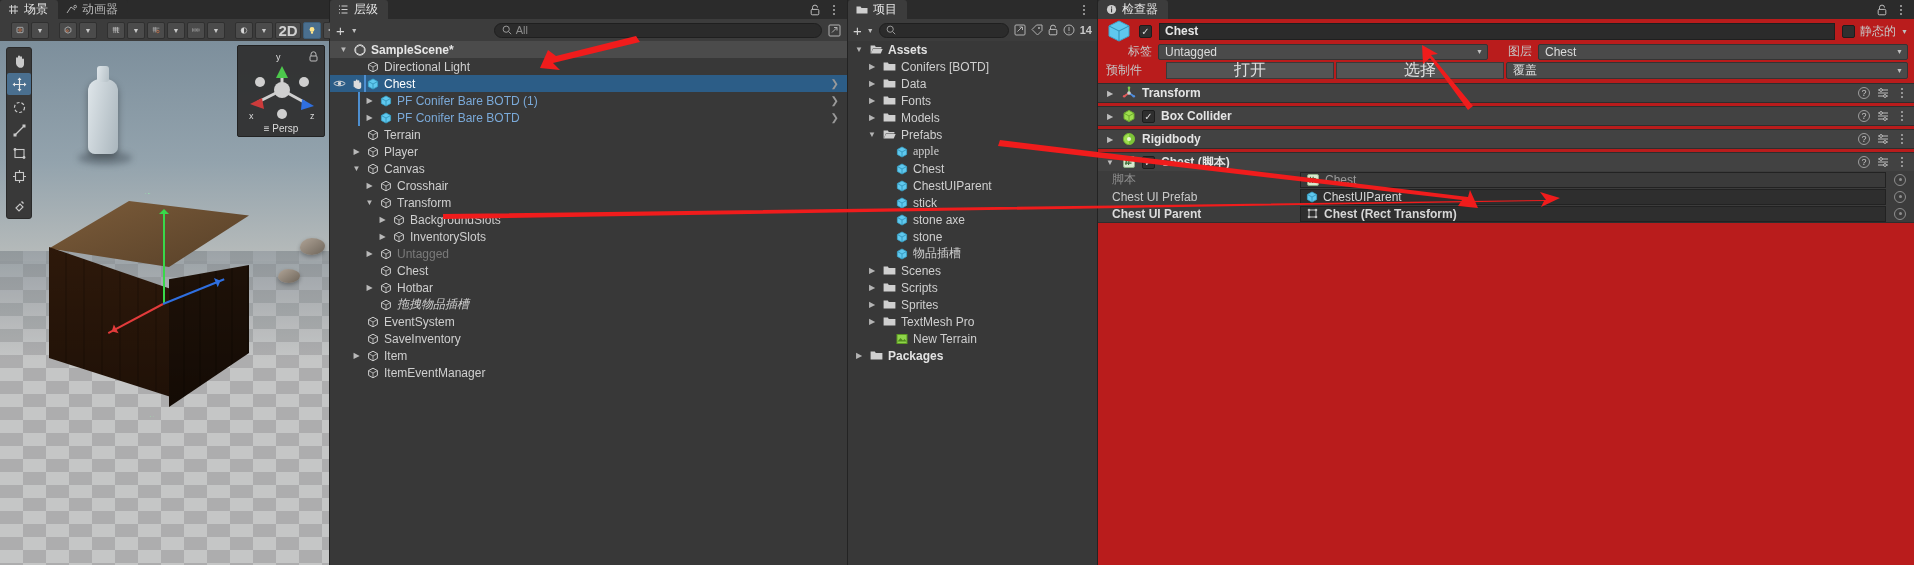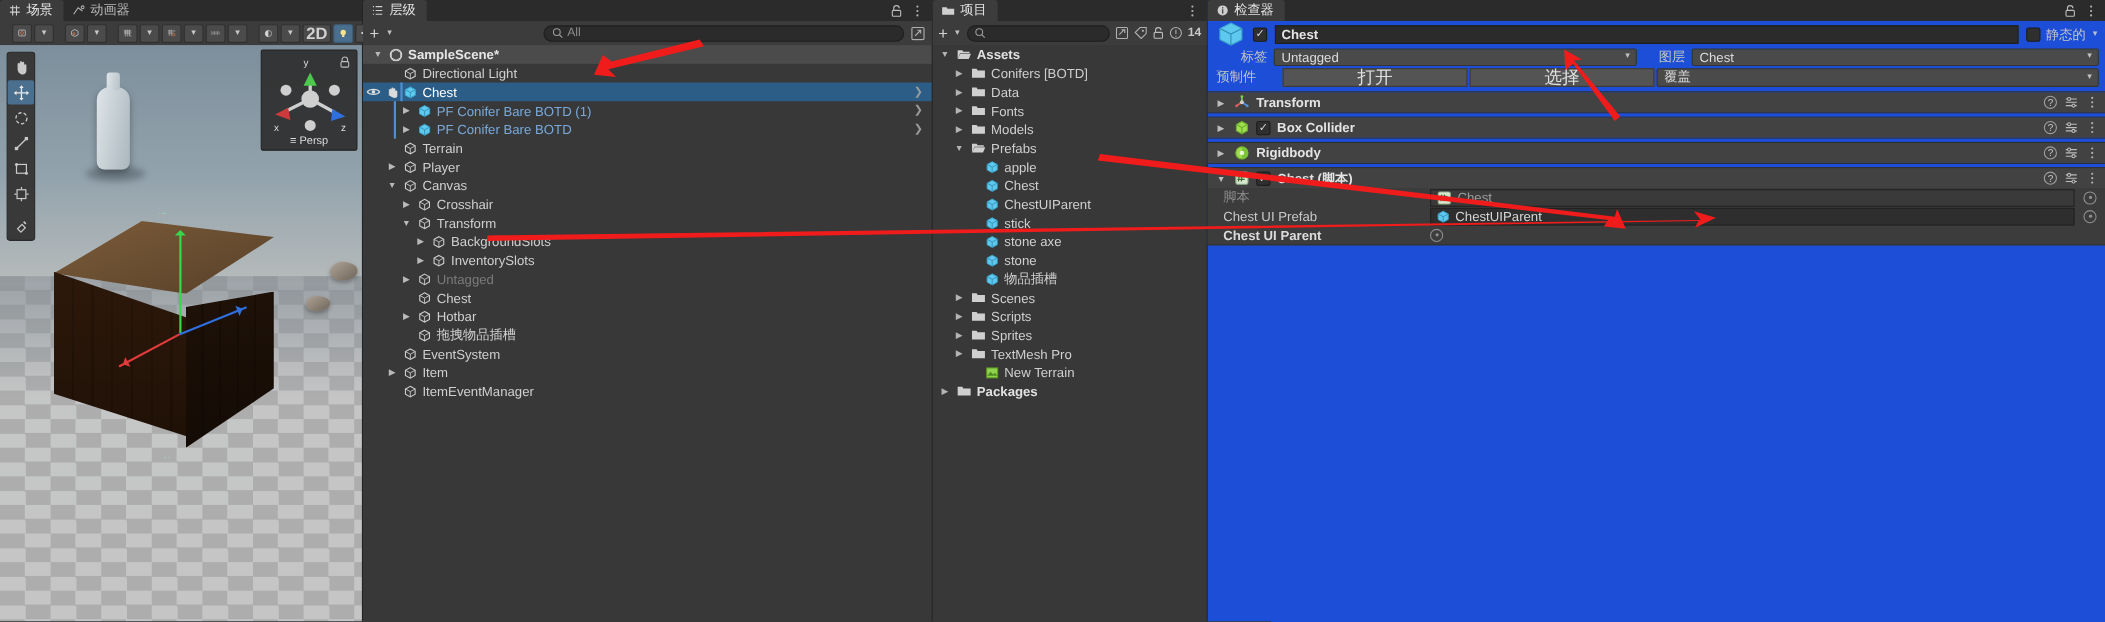--- a/index.html
+++ b/index.html
@@ -180,21 +180,21 @@
   }
   .proj-list { flex: 1 1 auto; overflow: hidden; }
   .prow {
     height: 17px; display: flex; align-items: center; gap: 5px; font-size: 12px; color: #cfcfcf;
   }
   .prow.bold { font-weight: bold; color: #e2e2e2; }
   .prow .twisty { width: 12px; text-align: center; font-size: 8px; color: #b4b4b4; flex: 0 0 12px; }
   .prow .twisty.empty { visibility: hidden; }
 
   
-  .insp-panel { flex: 1 1 auto; background: #1d4ed8; }
+  .insp-panel { flex: 1 1 auto; background: #b91c1c; }
   .insp-name-row {
     height: 22px; display: flex; align-items: center; gap: 7px; padding: 2px 6px 0 8px;
   }
   .cube-big { width: 26px; height: 26px; flex: 0 0 26px; }
   .chk {
     width: 13px; height: 13px; background: #2f2f2f; border: 1px solid #1d1d1d; border-radius: 2px;
     display: flex; align-items: center; justify-content: center; color: #d8d8d8; font-size: 10px; flex: 0 0 13px;
   }
   .name-field {
     flex: 1 1 auto; height: 17px; background: #2b2b2b; border: 1px solid #1f1f1f;
@@ -674,39 +674,49 @@
         <div class="row" style="padding-left: 34px;">
           <span class="twisty">▶</span>
           <span class="rowicon">
             <svg width="12" height="12" viewBox="0 0 12 12">
               <path d="M6 1.2 10.4 3.6v4.8L6 10.8 1.6 8.4V3.6z" fill="none" stroke="#cdcdcd"></path>
               <path d="M1.6 3.6 6 6l4.4-2.4M6 6v4.8" fill="none" stroke="#cdcdcd" stroke-width=".8"></path>
             </svg>
           </span>
           <span>Hotbar</span>
         </div>
-        <div class="row" style="padding-left: 34px;">
+        <div class="row" style="padding-left: 34px; font-style: italic;">
           <span class="twisty empty"></span>
           <span class="rowicon">
             <svg width="12" height="12" viewBox="0 0 12 12">
               <path d="M6 1.2 10.4 3.6v4.8L6 10.8 1.6 8.4V3.6z" fill="none" stroke="#cdcdcd"></path>
               <path d="M1.6 3.6 6 6l4.4-2.4M6 6v4.8" fill="none" stroke="#cdcdcd" stroke-width=".8"></path>
             </svg>
           </span>
           <span>拖拽物品插槽</span>
         </div>
         <div class="row" style="padding-left: 21px;">
           <span class="twisty empty"></span>
           <span class="rowicon">
             <svg width="12" height="12" viewBox="0 0 12 12">
               <path d="M6 1.2 10.4 3.6v4.8L6 10.8 1.6 8.4V3.6z" fill="none" stroke="#cdcdcd"></path>
               <path d="M1.6 3.6 6 6l4.4-2.4M6 6v4.8" fill="none" stroke="#cdcdcd" stroke-width=".8"></path>
             </svg>
           </span>
           <span>EventSystem</span>
+        </div>
+        <div class="row" style="padding-left: 21px;">
+          <span class="twisty empty"></span>
+          <span class="rowicon">
+            <svg width="12" height="12" viewBox="0 0 12 12">
+              <path d="M6 1.2 10.4 3.6v4.8L6 10.8 1.6 8.4V3.6z" fill="none" stroke="#cdcdcd"></path>
+              <path d="M1.6 3.6 6 6l4.4-2.4M6 6v4.8" fill="none" stroke="#cdcdcd" stroke-width=".8"></path>
+            </svg>
+          </span>
+          <span>SaveInventory</span>
         </div>
         <div class="row" style="padding-left: 21px;">
           <span class="twisty">▶</span>
           <span class="rowicon">
             <svg width="12" height="12" viewBox="0 0 12 12">
               <path d="M6 1.2 10.4 3.6v4.8L6 10.8 1.6 8.4V3.6z" fill="none" stroke="#cdcdcd"></path>
               <path d="M1.6 3.6 6 6l4.4-2.4M6 6v4.8" fill="none" stroke="#cdcdcd" stroke-width=".8"></path>
             </svg>
           </span>
           <span>Item</span>
@@ -832,21 +842,21 @@
         <div class="prow" style="padding-left: 18px;">
           <span class="twisty">▼</span>
           <span>
             <svg width="13" height="11" viewBox="0 0 13 11">
               <path d="M.6 9.6V1.6h4.2l1 1.5h5.6v1.4H2.8L.9 9.6z" fill="#cfcfcf"></path>
               <path d="M2.9 4.9h9.8l-2 4.7H.9z" fill="#cfcfcf"></path>
             </svg>
           </span>
           <span>Prefabs</span>
         </div>
-        <div class="prow" style="padding-left: 31px;">
+        <div class="prow" style="padding-left: 31px; font-family: Liberation Serif, serif;">
           <span class="twisty empty"></span>
           <span>
             <svg width="12" height="12" viewBox="0 0 12 12">
               <path d="M6 1 10.6 3.5v5L6 11 1.4 8.5v-5z" fill="#5fc8ee" stroke="#3ba6cc" stroke-width=".8"></path>
               <path d="M1.4 3.5 6 6l4.6-2.5M6 6v5" fill="none" stroke="#2f8fb5" stroke-width=".8"></path>
             </svg>
           </span>
           <span>apple</span>
         </div>
         <div class="prow" style="padding-left: 31px;">
@@ -1187,20 +1197,32 @@
                 </svg>
               </span>
               <span>ChestUIParent</span>
             </span>
             <span class="radio-dot">
               <i></i>
             </span>
           </div>
           <div class="prop-row">
             <span class="prop-label bold">Chest UI Parent</span>
+            <span class="obj-field bold">
+              <span>
+                <svg width="13" height="13" viewBox="0 0 13 13">
+                  <rect x="3" y="3" width="7" height="7" fill="none" stroke="#c6c6c6"></rect>
+                  <circle cx="3" cy="3" r="1.3" fill="#c6c6c6"></circle>
+                  <circle cx="10" cy="3" r="1.3" fill="#c6c6c6"></circle>
+                  <circle cx="3" cy="10" r="1.3" fill="#c6c6c6"></circle>
+                  <circle cx="10" cy="10" r="1.3" fill="#c6c6c6"></circle>
+                </svg>
+              </span>
+              <span>Chest (Rect Transform)</span>
+            </span>
             <span class="radio-dot">
               <i></i>
             </span>
           </div>
         </div>
       </div>
 
   </div>
 
   <svg class="arrows" width="1914" height="565">

